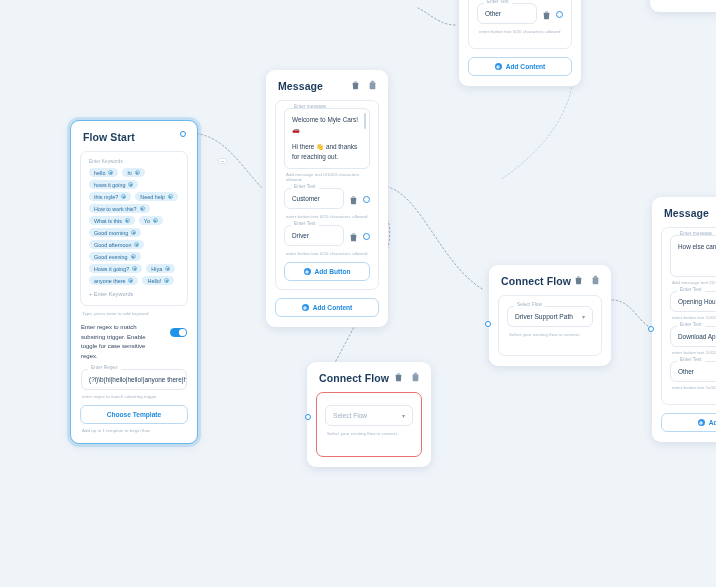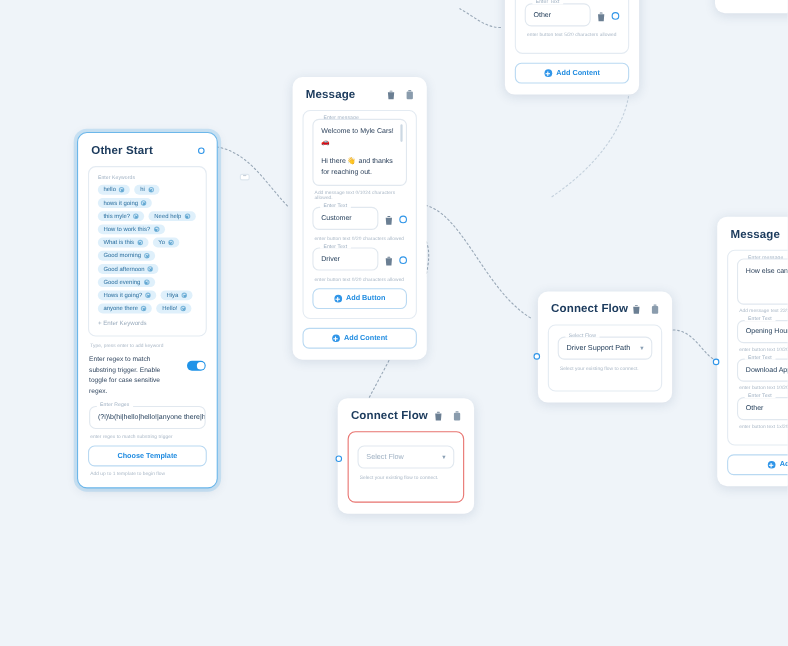--- a/index.html
+++ b/index.html
@@ -19,21 +19,21 @@
     background: #ffffff;
     border-radius: 9px;
     box-shadow: 0 2px 10px rgba(40,70,110,.13);
     padding: 8px 9px 10px 9px;
   }
   .node.selected {
     border: 1.5px solid #6cb7ea;
     box-shadow: 0 0 0 3px rgba(120,190,235,.30), 0 2px 10px rgba(40,70,110,.13);
   }
   .node-head {
-    display: flex; align-items: center; justify-content: space-between;
+    display: flex; align-items: flex-start; justify-content: space-between;
     margin: 2px 2px 8px 3px;
   }
   .node-title {
     font-size: 10.5px; font-weight: bold; color: #1b3a5c; letter-spacing: .1px;
   }
   .head-actions { display: flex; align-items: center; gap: 8px; }
 
   
   .ic { display: inline-block; line-height: 0; }
   .trash svg { width: 9px; height: 10px; }
@@ -166,21 +166,21 @@
     <path d="M383 213 C 410 240, 350 330, 308 414" fill="none" stroke="#9aa9b8" stroke-width="1" stroke-dasharray="1.6 2.4" stroke-linecap="round"></path>
     <path d="M612 300 C 630 300, 638 320, 648 326" fill="none" stroke="#9aa9b8" stroke-width="1" stroke-dasharray="1.6 2.4" stroke-linecap="round"></path>
     <path d="M455 25 C 440 25, 430 14, 418 8" fill="none" stroke="#9aa9b8" stroke-width="1" stroke-dasharray="1.6 2.4" stroke-linecap="round"></path>
     <path d="M570 60 C 580 90, 560 140, 500 180" fill="none" stroke="#c3d0dc" stroke-width="1" stroke-dasharray="1.6 2.4" stroke-linecap="round"></path>
   </svg>
 
   <div class="edge-badge" style="left:218px; top:158px;">−</div>
 
   <div class="node selected" style="left:70px; top:120px; width:128px;">
     <div class="node-head">
-      <div class="node-title">Other Start</div>
+      <div class="node-title">Flow Start</div>
       <div class="port"></div>
     </div>
 
     <div class="panel">
       <div class="fl-label" style="position:static; background:none; padding:0; margin-bottom:4px; display:block;">Enter Keywords</div>
 
       <div class="chips">
         <span class="chip">
           <span>hello</span>
           <span class="x"></span>

